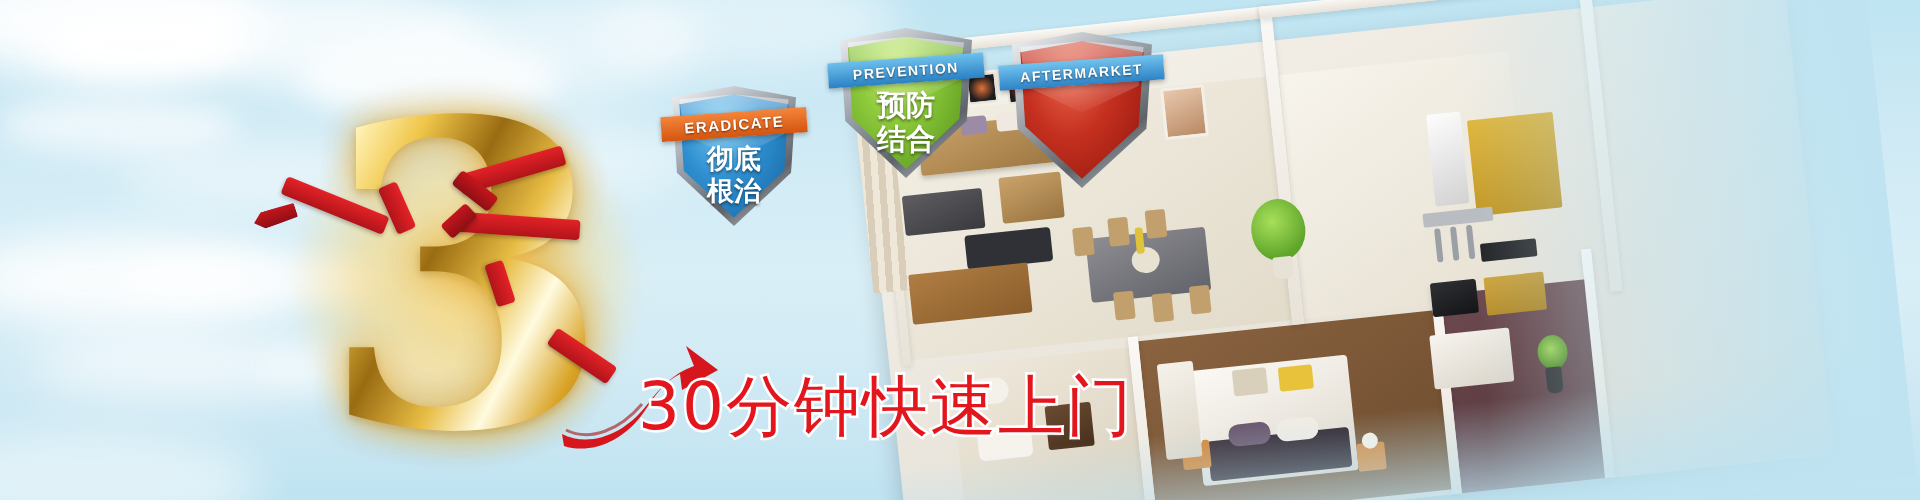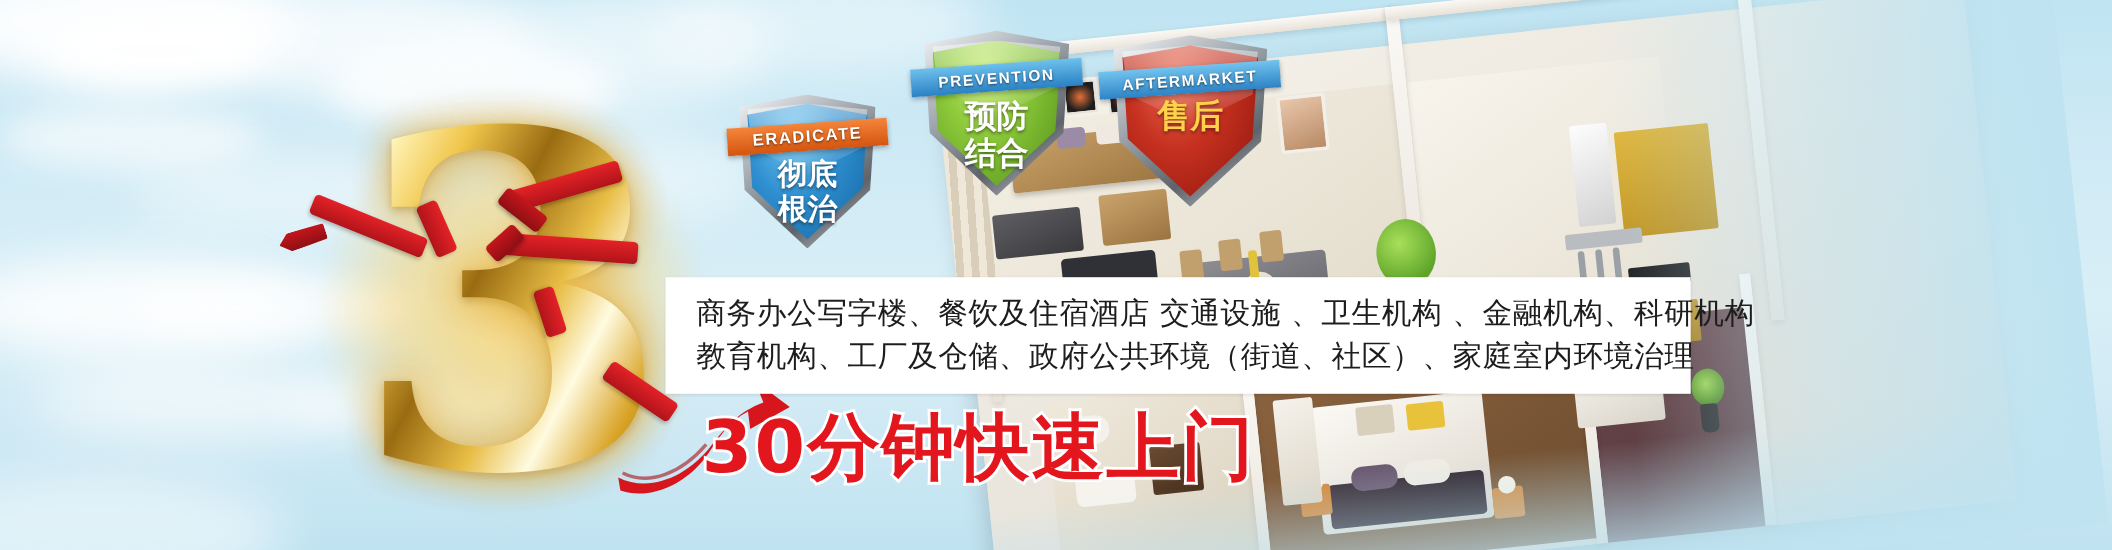--- a/index.html
+++ b/index.html
@@ -117,21 +117,21 @@
   }
   #info-panel .line{
     font-family:"DejaVu Sans",sans-serif;
     font-size:27px;color:#1d1d1d;letter-spacing:.5px;line-height:1.45;white-space:nowrap;
   }
 
   
   #headline{
     position:absolute;left:638px;top:362px;
     font-family:"DejaVu Sans",sans-serif;
-    font-size:66px;font-weight:bold;letter-spacing:2px;
+    font-size:66px;font-weight:normal;letter-spacing:2px;
     color:#e3161d;white-space:nowrap;
     -webkit-text-stroke:5px #ffffff;
     paint-order:stroke fill;
     text-shadow:0 2px 2px rgba(255,255,255,.9);
   }
   #headline .inner{position:relative;}
 </style>
 </head>
 <body>
 
@@ -280,25 +280,20 @@
     <div class="cn" style="top:62px;font-size:29px;color:#ffffff;">预防</div>
   </div>
 
   <div class="shield" style="left:1012px;top:32px;width:140px;height:156px;z-index:8;">
     <div class="rim"></div>
     <div class="face" style="background:radial-gradient(ellipse at 40% 24%,#e8654c 0%,#c5301f 42%,#8c150c 100%);"></div>
     <div class="gloss"></div>
     <div class="band" style="top:28px;background:linear-gradient(180deg,#72c3ee,#2d83c6);">
       <span style="font-size:14px;">AFTERMARKET</span>
     </div>
-    <div class="cn" style="top:58px;font-size:30px;color:#ffd24a;">售后</div>
-  </div>
-
-  <div id="info-panel">
-    <div class="line">商务办公写字楼、餐饮及住宿酒店 交通设施 、卫生机构 、金融机构、科研机构</div>
-    <div class="line">教育机构、工厂及仓储、政府公共环境（街道、社区）、家庭室内环境治理</div>
-  </div>
+  </div>
+
 
   <div id="headline">
     <span class="inner">30分钟快速上门</span>
   </div>
 
 </div>
 
 </body></html>

